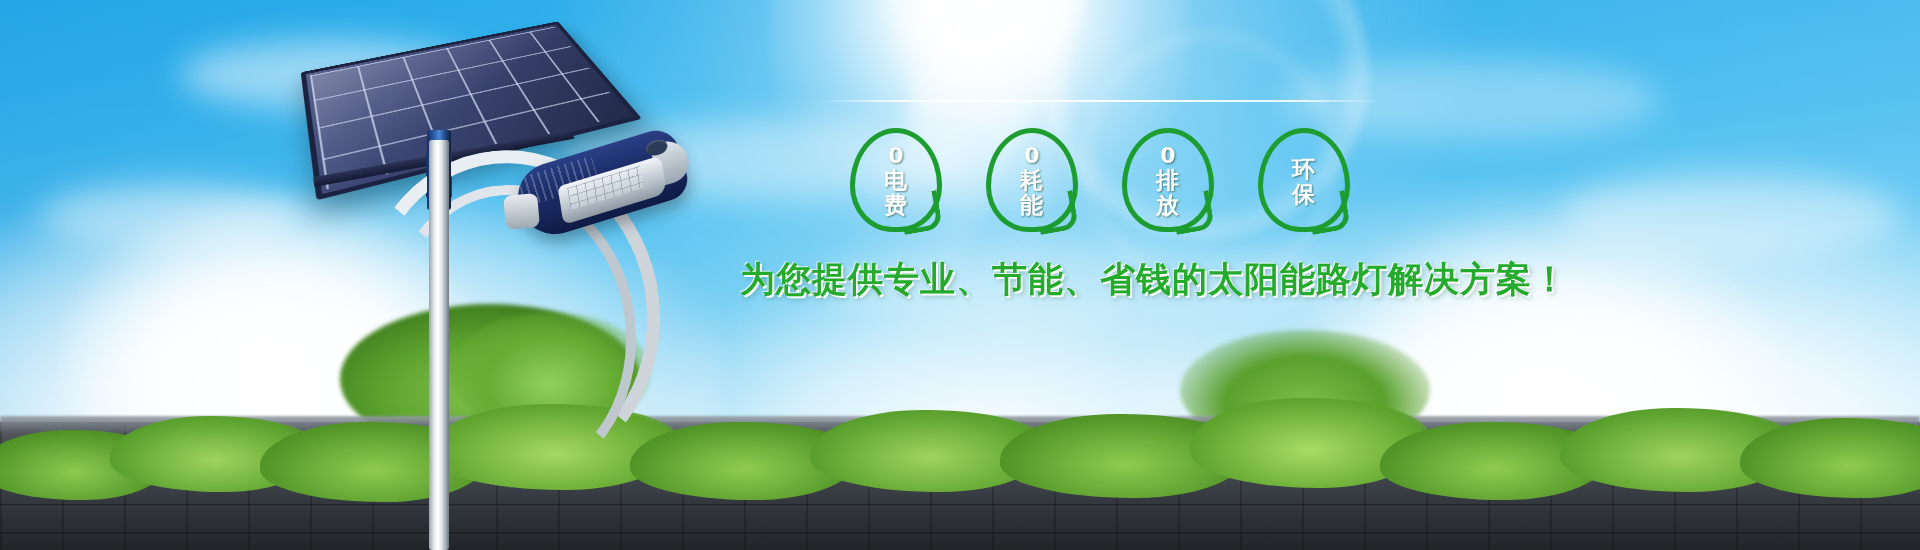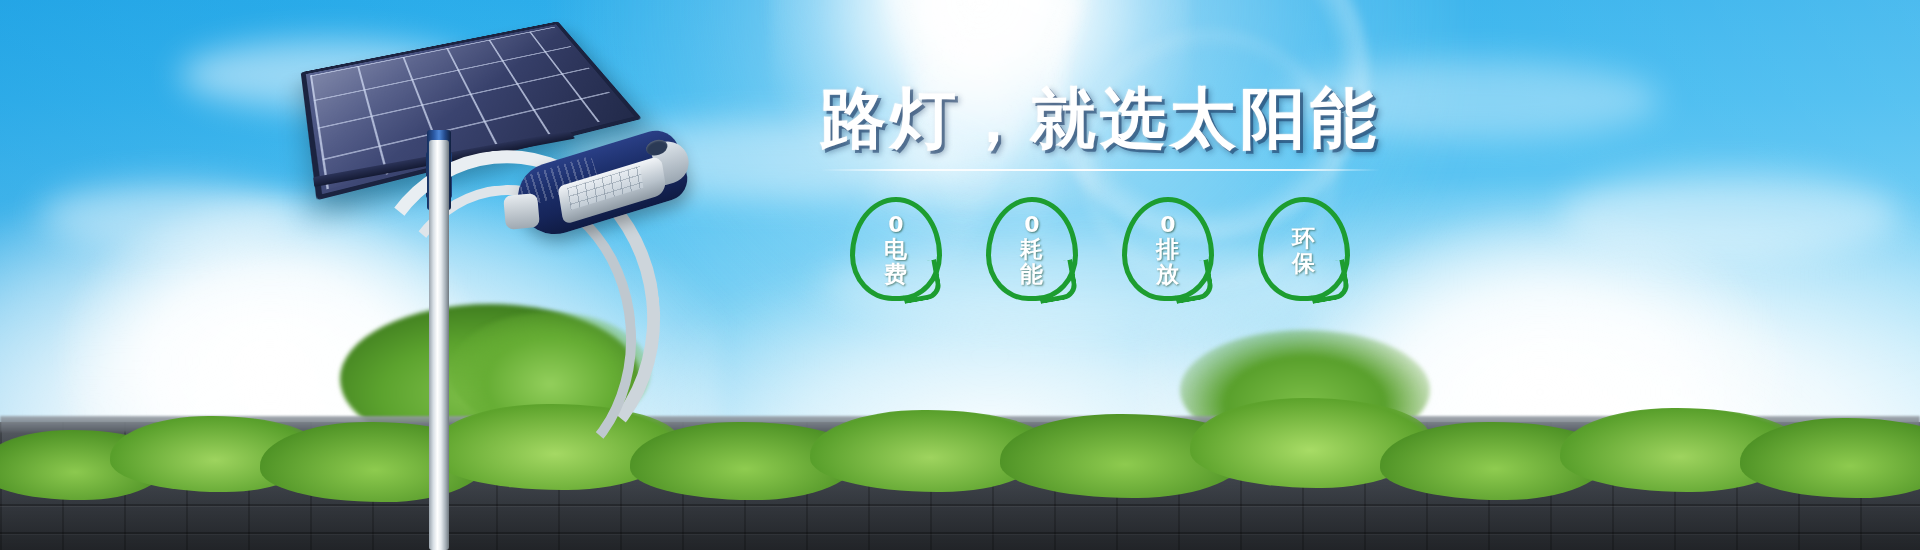--- a/index.html
+++ b/index.html
@@ -455,21 +455,20 @@
       <div class="head-joint"></div>
       <div class="head-nose"></div>
       <div class="head-face"></div>
       <div class="head-led"></div>
       <div class="head-cap"></div>
     </div>
   </div>
 
   <div id="copy">
 
-    <h1 class="headline">路灯，就选太阳能</h1>
 
     <div class="divider"></div>
 
     <div class="badges">
 
       <div class="badge">
         <div class="badge-shape"></div>
         <div class="badge-zero">0</div>
         <div class="badge-txt">
           <span>电</span><br>
@@ -499,15 +498,16 @@
         <div class="badge-shape"></div>
         <div class="badge-zero"></div>
         <div class="badge-txt">
           <span>环</span><br>
           <span>保</span>
         </div>
       </div>
 
     </div>
 
+    <div class="subtitle">为您提供专业、节能、省钱的太阳能路灯解决方案！</div>
   </div>
 
 </div>
 
 </body></html>

